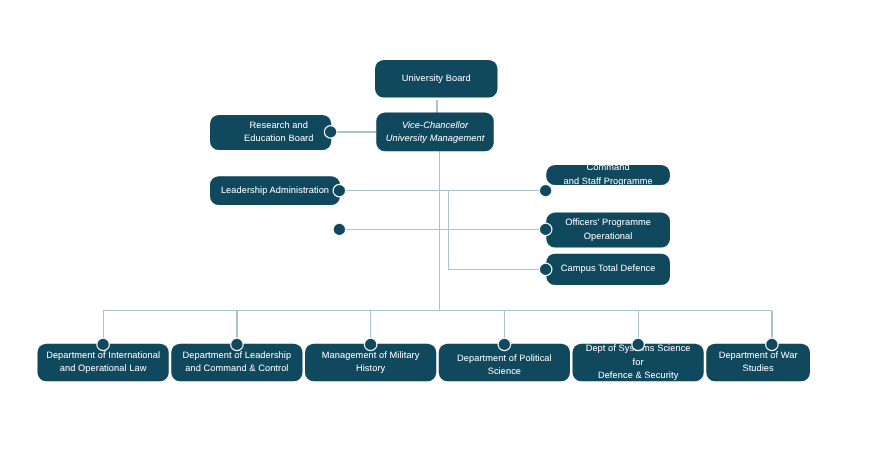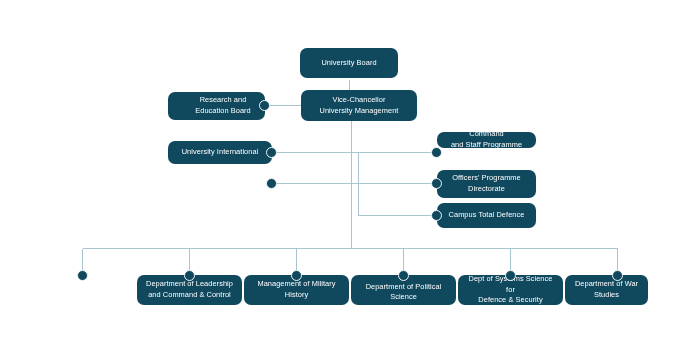--- a/index.html
+++ b/index.html
@@ -84,56 +84,60 @@
       <line x1="403.5" y1="249" x2="403.5" y2="276"></line>
       <line x1="510.5" y1="249" x2="510.5" y2="276"></line>
       <line x1="617.5" y1="249" x2="617.5" y2="276"></line>
     </g>
   </svg>
 
   <div class="node" style="left:300px; top:48px; width:98px; height:30px;">
     <span class="node-label">University Board</span>
   </div>
 
-  <div class="node" style="left:301px; top:90px; width:116px; height:31px;">
+  <div class="node" style="left:301px; top:90px; width:94px; height:31px;font-style:italic;">
     <span class="node-label">Vice-Chancellor
 University Management</span>
   </div>
 
   <div class="node" style="left:168px; top:92px; width:97px; height:28px;padding-left:19px;">
     <span class="node-label">Research and
 Education Board</span>
   </div>
   <span class="port" style="left:259px; top:100px;"></span>
 
   <div class="node" style="left:168px; top:141px; width:104px; height:23px;">
-    <span class="node-label">University International</span>
+    <span class="node-label">Leadership Administration</span>
   </div>
   <span class="port" style="left:266px; top:147px;"></span>
 
   <span class="port" style="left:266px; top:178px;"></span>
 
   <div class="node" style="left:437px; top:132px; width:99px; height:16px;">
     <span class="node-label">Joint Advanced Command
 and Staff Programme
 Directorate</span>
   </div>
   <span class="port" style="left:431px; top:147px;"></span>
 
   <div class="node" style="left:437px; top:170px; width:99px; height:28px;">
     <span class="node-label">Officers' Programme
-Directorate</span>
+Operational</span>
   </div>
   <span class="port" style="left:431px; top:178px;"></span>
 
   <div class="node" style="left:437px; top:203px; width:99px; height:25px;">
     <span class="node-label">Campus Total Defence</span>
   </div>
   <span class="port" style="left:431px; top:210px;"></span>
 
+  <div class="node" style="left:30px; top:275px; width:105px; height:30px;">
+    <span class="node-label">Department of International
+and Operational Law</span>
+  </div>
   <span class="port" style="left:77px; top:270px;"></span>
 
   <div class="node" style="left:137px; top:275px; width:105px; height:30px;">
     <span class="node-label">Department of Leadership
 and Command &amp; Control</span>
   </div>
   <span class="port" style="left:184px; top:270px;"></span>
 
   <div class="node" style="left:244px; top:275px; width:105px; height:30px;">
     <span class="node-label">Management of Military

